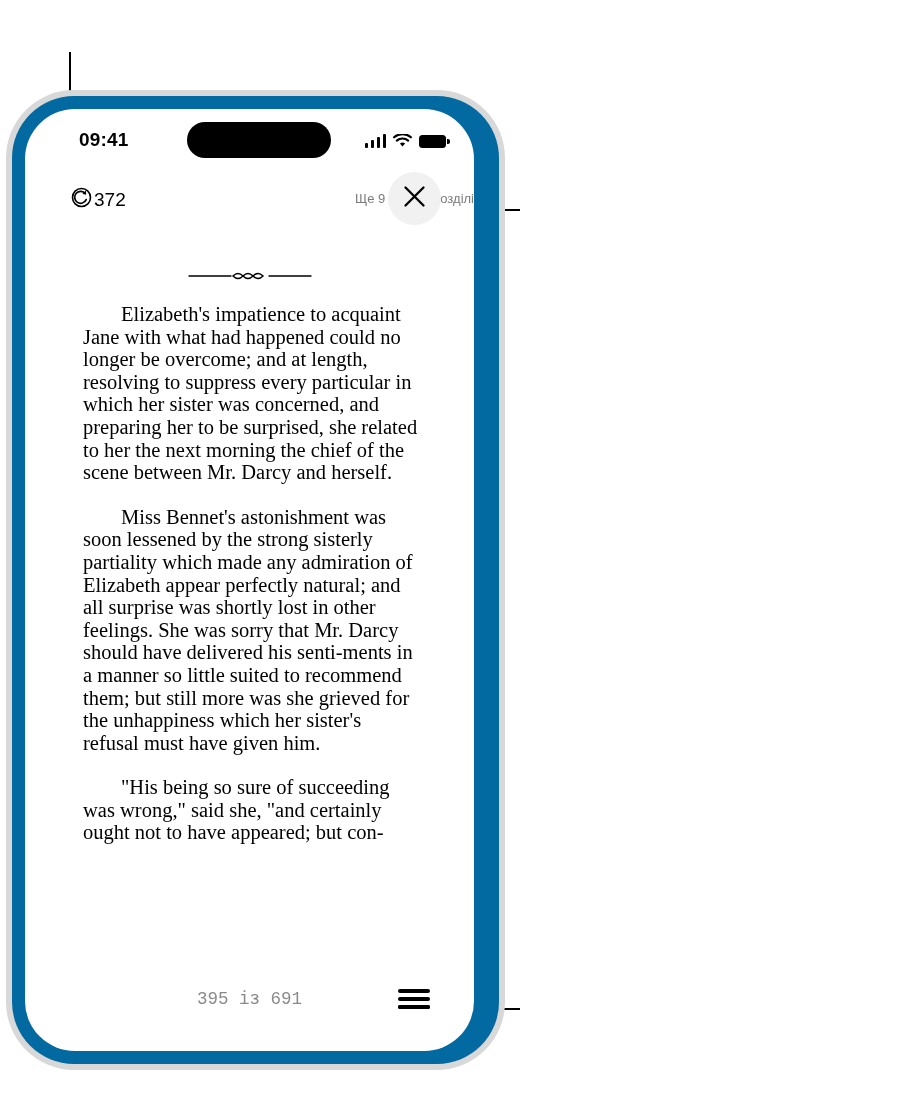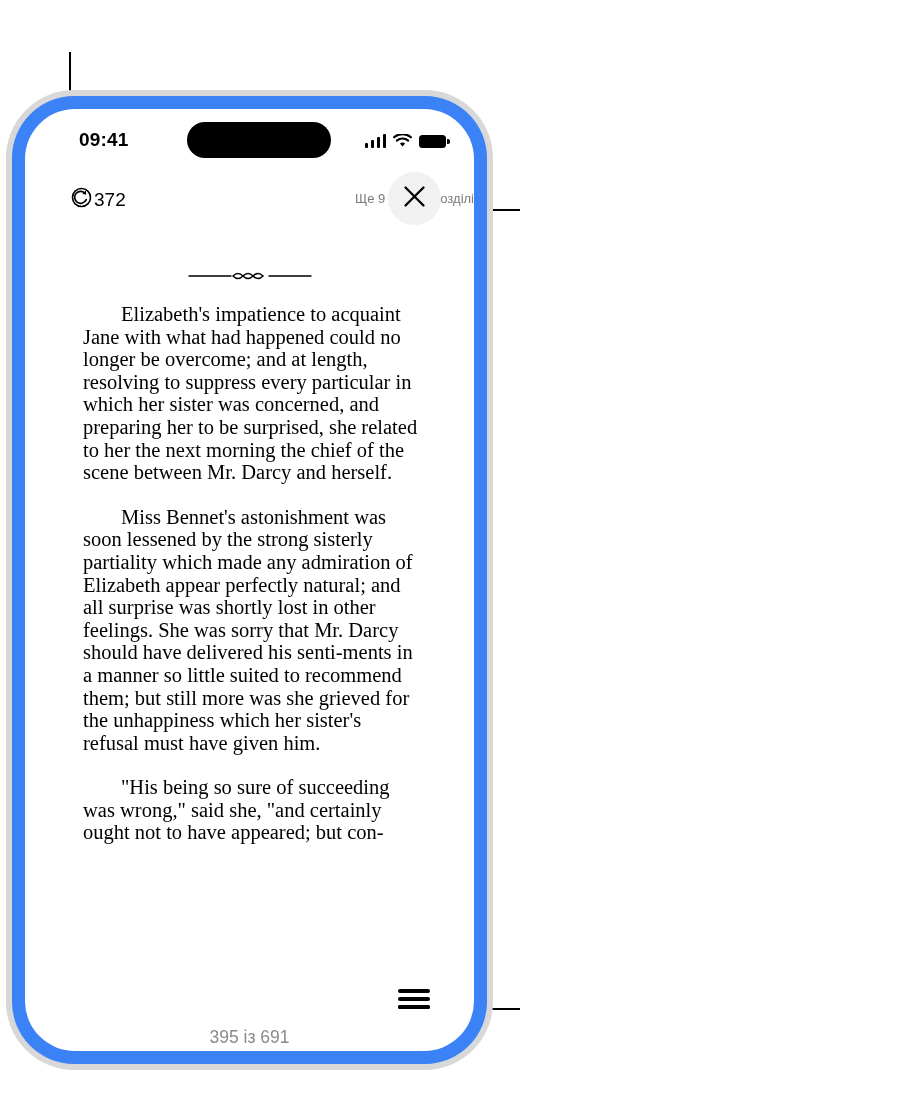--- a/index.html
+++ b/index.html
@@ -28,23 +28,24 @@
   .callout-h { height: 1.5px; }
 
   
   #phone-frame {
     position: absolute;
     left: 12px;
     top: 96px;
     width: 475px;
     height: 968px;
     border-radius: 62px;
-    background: #3b82f6;
+    background: #0369a1;
     box-shadow: 0 0 0 6px #d8d8d8;
     overflow: hidden;
+    padding-left: 12px;
   }
   #phone-screen {
     position: absolute;
     left: 13px;
     top: 13px;
     width: 449px;
     height: 942px;
     border-radius: 50px;
     background: #ffffff;
     overflow: hidden;
@@ -193,22 +194,21 @@
     height: 86px;
   }
   #page-progress {
     position: absolute;
     left: 0;
     right: 0;
     top: 24px;
     text-align: center;
     font-size: 17.5px;
     color: #8a8a8a;
-    font-family: Liberation Sans, sans-serif;
-    margin-top: 38px;
+    font-family: Liberation Mono, monospace;
   }
   #toc-button {
     position: absolute;
     left: 363px;
     top: 10px;
     width: 52px;
     height: 52px;
     display: flex;
     align-items: center;
     justify-content: center;

